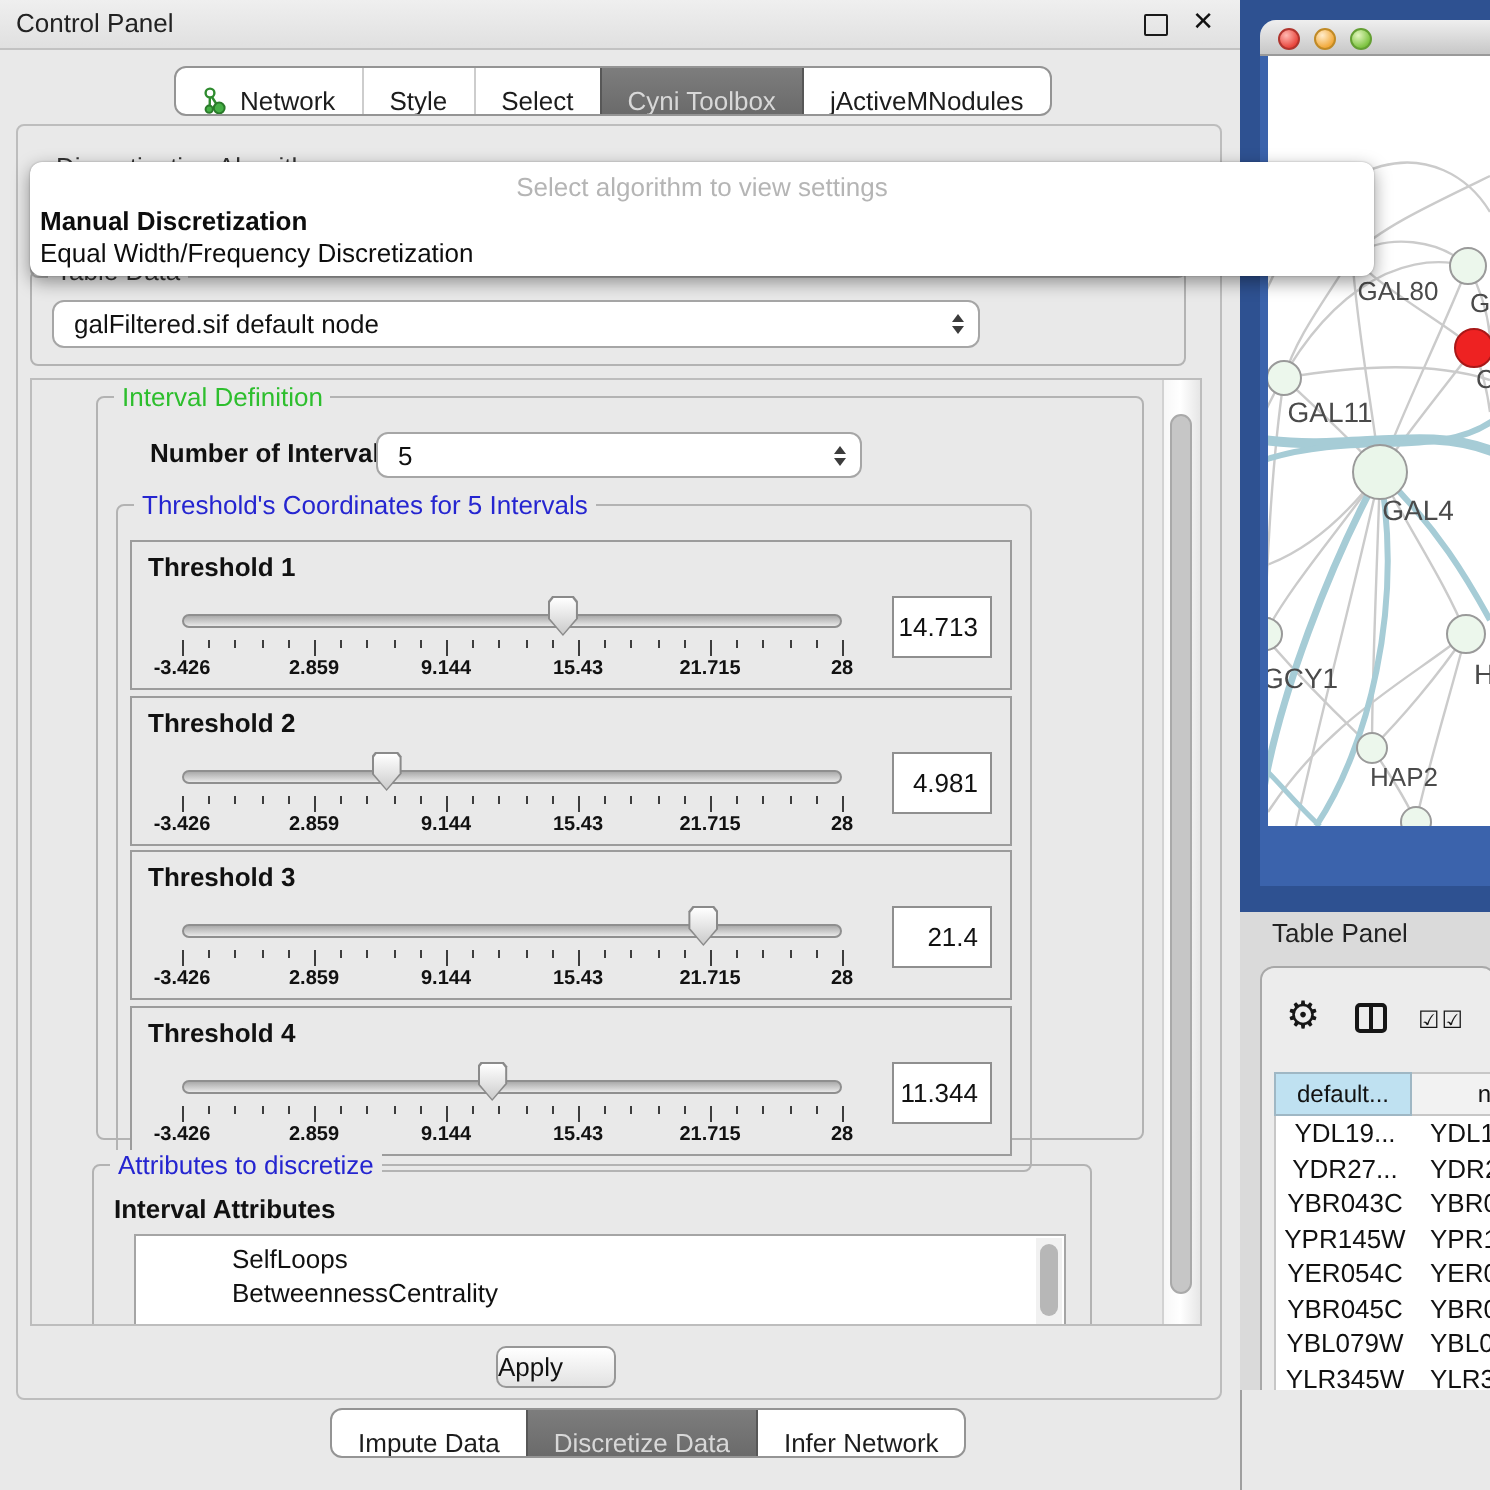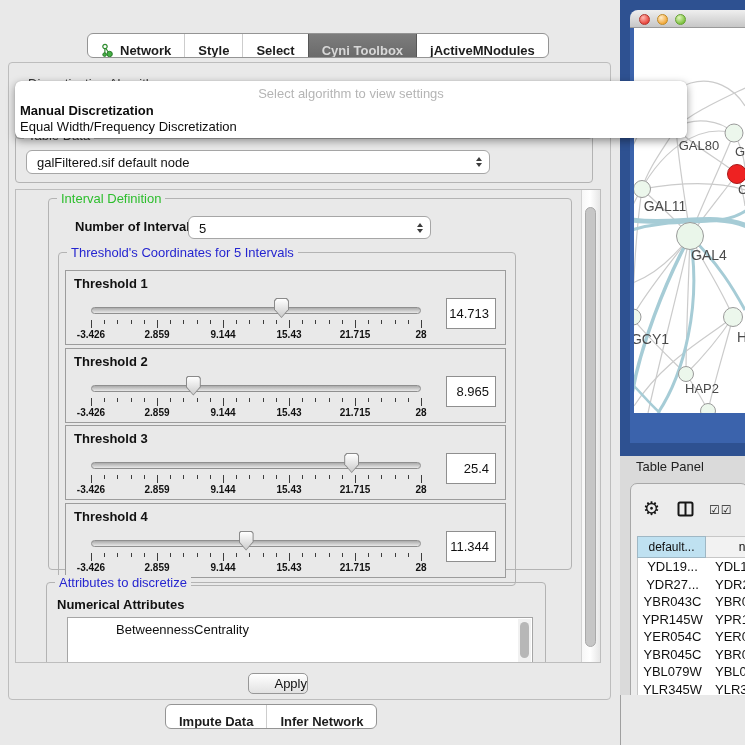--- a/index.html
+++ b/index.html
@@ -8,21 +8,21 @@
        -webkit-font-smoothing:antialiased;background:#e9e9e9;}
   
   #control-panel{position:absolute;left:0;top:0;width:620px;height:745px;background:#e9e9e9;border-right:1px solid #9f9f9f;}
   .titlebar{position:absolute;left:0;top:0;width:620px;height:24px;background:linear-gradient(#efefef,#e0e0e0);border-bottom:1px solid #c2c2c2;}
   .titlebar .title{position:absolute;left:8px;top:4px;font-size:13px;color:#222;}
   .float-icon{position:absolute;right:36px;top:7px;width:10px;height:9px;border:1.6px solid #1a1a1a;border-radius:1px;}
   .close-icon{position:absolute;right:13px;top:3px;font-size:13px;font-weight:bold;color:#111;}
   .tabbar{position:absolute;display:flex;height:23px;background:#fff;border:1px solid #949494;border-radius:6px;overflow:hidden;align-items:stretch;}
   #top-tabbar{left:87px;top:33px;}
   #bottom-tabbar{left:137px;top:704px;margin-left:28px;}
-  .tab{display:flex;align-items:center;gap:6px;padding:16px 13px;font-size:13px;font-weight:bold;color:#1c1c1c;border-left:1px solid #cdcdcd;white-space:nowrap;}
+  .tab{display:flex;align-items:center;gap:6px;padding:16px 13px;font-size:13px;font-weight:normal;color:#1c1c1c;border-left:1px solid #cdcdcd;white-space:nowrap;}
   .tab:first-child{border-left:none;}
   .tab.selected{background:linear-gradient(#7d7d7d,#636363);color:#d8d8d8;border-left-color:#575757;}
   .tab.selected + .tab{border-left-color:#575757;}
   .main-panel{position:absolute;left:8px;top:62px;width:603px;height:638px;border:1px solid #bdbdbd;border-radius:4px;background:#e9e9e9;box-sizing:border-box;}
   .fieldset{position:absolute;border:1px solid #b3b3b3;border-radius:4px;box-sizing:border-box;}
   .legend{position:absolute;top:-8px;left:8px;background:#e9e9e9;padding:0 4px;font-size:13px;line-height:15px;color:#333;white-space:nowrap;}
   .legend.green{color:#2dbe2d;}
   .legend.blue{color:#2525d0;}
   .combo{position:absolute;background:#fff;border:1px solid #a6a6a6;border-radius:6px;box-sizing:border-box;font-size:13px;color:#111;}
   .combo .val{position:absolute;left:10px;top:50%;transform:translateY(-50%);white-space:nowrap;}
@@ -55,21 +55,21 @@
   .scale{position:absolute;left:25px;top:58px;width:330px;height:12px;font-size:10px;font-weight:bold;color:#111;}
   .scale span{position:absolute;transform:translateX(-50%);white-space:nowrap;}
   .vbox{position:absolute;right:9px;top:27px;width:50px;height:31px;background:#fff;border:1px solid #8f8f8f;box-sizing:border-box;font-size:13px;color:#111;text-align:right;line-height:29px;padding-right:6px;}
   #attr-group{left:30px;top:392px;width:500px;height:110px;}
   #attr-heading{position:absolute;left:10px;top:14px;font-size:13px;font-weight:bold;color:#111;}
   #attr-list{position:absolute;left:20px;top:34px;width:466px;height:72px;background:#fff;border:1px solid #a5a5a5;box-sizing:border-box;overflow:hidden;}
   .attr-item{padding-left:48px;font-size:13px;line-height:17px;color:#111;white-space:nowrap;}
   #attr-list .pad-top{height:3px;}
   .list-scroll{position:absolute;right:1px;top:1px;bottom:1px;width:13px;background:#f1f1f1;}
   .list-thumb{position:absolute;left:2px;top:3px;width:9px;height:36px;background:#b7b7b7;border-radius:5px;}
-  #apply-btn{position:absolute;left:239px;top:610px;width:60px;height:21px;background:linear-gradient(#ffffff,#e2e2e2);border:1px solid #979797;border-radius:5px;box-sizing:border-box;font-size:13px;color:#111;text-align:right;line-height:19px;}
+  #apply-btn{position:absolute;left:239px;top:610px;width:60px;height:21px;background:linear-gradient(#ffffff,#e2e2e2);border:1px solid #979797;border-radius:5px;box-sizing:border-box;font-size:13px;color:#111;text-align:left;line-height:19px;}
   
   #right-side{position:absolute;left:620px;top:0;width:125px;height:695px;background:#dadada;overflow:hidden;}
   .blue-bg{position:absolute;left:0;top:0;width:125px;height:456px;background:#2e5191;}
   .net-window{position:absolute;left:10px;top:10px;width:115px;height:433px;background:#3b63ac;border-radius:8px 0 0 0;}
   .net-titlebar{position:absolute;left:0;top:0;right:0;height:18px;background:linear-gradient(#efefef,#c7c7c7);border-radius:8px 0 0 0;border-bottom:1px solid #9a9a9a;box-sizing:border-box;}
   .tl{position:absolute;top:3.5px;width:11px;height:11px;border-radius:50%;box-sizing:border-box;}
   .tl.red{left:9px;background:radial-gradient(circle at 35% 30%,#ffb9b2,#e8453c 72%);border:1px solid #b0352e;}
   .tl.yellow{left:27px;background:radial-gradient(circle at 35% 30%,#ffeccb,#f2a93a 72%);border:1px solid #c08a26;}
   .tl.green{left:45px;background:radial-gradient(circle at 35% 30%,#e2f5be,#7dc340 72%);border:1px solid #649f33;}
   .net-canvas{position:absolute;left:4px;top:18px;width:111px;height:385px;background:#fff;}
@@ -89,20 +89,25 @@
   .c2{padding-left:8px;text-align:left;white-space:nowrap;}
   .hscroll{position:absolute;left:4px;top:216px;width:108px;height:9px;background:#dedede;border-radius:5px;}
   .hthumb{position:absolute;left:2px;top:1px;width:104px;height:7px;background:#c0c0c0;border:1px solid #a8a8a8;border-radius:4px;box-sizing:border-box;}
 </style>
 </head>
 <body>
 
 <div id="app">
 
   <div id="control-panel">
+    <div class="titlebar">
+      <span class="title">Control Panel</span>
+      <span class="float-icon"></span>
+      <span class="close-icon">✕</span>
+    </div>
 
     <div id="top-tabbar" class="tabbar">
         <div class="tab">
           <svg width="13" height="15" viewBox="0 0 13 15">
             <line x1="4" y1="4" x2="8.5" y2="11" stroke="#2e8b2e" stroke-width="1.2"></line>
             <line x1="4" y1="4" x2="3.8" y2="11" stroke="#2e8b2e" stroke-width="1.2"></line>
             <circle cx="4" cy="3.5" r="2.2" fill="#ffffff" stroke="#2e8b2e" stroke-width="1.2"></circle>
             <circle cx="8.6" cy="11" r="2.7" fill="#45b045" stroke="#2a7a2a"></circle>
             <circle cx="3.6" cy="11.6" r="1.8" fill="#45b045" stroke="#2a7a2a"></circle>
           </svg>
@@ -242,21 +247,21 @@
                     <div class="tick major" style="left: 330px;"></div>
                   </div>
                   <div class="scale">
                     <span style="left: 0%;">-3.426</span>
                     <span style="left: 20%;">2.859</span>
                     <span style="left: 40%;">9.144</span>
                     <span style="left: 60%;">15.43</span>
                     <span style="left: 80%;">21.715</span>
                     <span style="left: 100%;">28</span>
                   </div>
-                  <div class="vbox">8.965</div>
+                  <div class="vbox">4.981</div>
                 </div>
                 <div class="thr" style="top: 172px; padding-left: 16px;">
                   <span class="t-label">Threshold 3</span>
                   <div class="groove"></div>
                   <div class="thumb" style="left: 278.194px;"></div>
                   <div class="ticks">
                     <div class="tick major" style="left: 0px;"></div>
                     <div class="tick minor" style="left: 13.2px;"></div>
                     <div class="tick minor" style="left: 26.4px;"></div>
                     <div class="tick minor" style="left: 39.6px;"></div>
@@ -284,21 +289,21 @@
                     <div class="tick major" style="left: 330px;"></div>
                   </div>
                   <div class="scale">
                     <span style="left: 0%;">-3.426</span>
                     <span style="left: 20%;">2.859</span>
                     <span style="left: 40%;">9.144</span>
                     <span style="left: 60%;">15.43</span>
                     <span style="left: 80%;">21.715</span>
                     <span style="left: 100%;">28</span>
                   </div>
-                  <div class="vbox">25.4</div>
+                  <div class="vbox">21.4</div>
                 </div>
                 <div class="thr" style="top: 249.5px;">
                   <span class="t-label">Threshold 4</span>
                   <div class="groove"></div>
                   <div class="thumb" style="left: 172.598px;"></div>
                   <div class="ticks">
                     <div class="tick major" style="left: 0px;"></div>
                     <div class="tick minor" style="left: 13.2px;"></div>
                     <div class="tick minor" style="left: 26.4px;"></div>
                     <div class="tick minor" style="left: 39.6px;"></div>
@@ -334,43 +339,47 @@
                     <span style="left: 100%;">28</span>
                   </div>
                   <div class="vbox">11.344</div>
                 </div>
               </div>
           </div>
         </div>
 
         <div id="attr-group" class="fieldset">
           <span class="legend blue">Attributes to discretize</span>
-          <span id="attr-heading">Numerical Attributes</span>
+          <span id="attr-heading">Interval Attributes</span>
           <div id="attr-list">
             <div class="pad-top"></div>
             <div id="attr-items">
+                <div class="attr-item">SelfLoops</div>
                 <div class="attr-item">BetweennessCentrality</div>
               </div>
             <div class="list-scroll">
                 <div class="list-thumb"></div>
               </div>
           </div>
         </div>
 
         <div class="vscrollbar">
             <div class="vthumb"></div>
           </div>
       </div>
 
       <div id="apply-btn">Apply</div>
     </div>
 
     <div id="bottom-tabbar" class="tabbar">
         <div class="tab">
           <span>Impute Data</span>
+        </div>
+        <div class="tab selected">
+          <span>Discretize Data</span>
         </div>
         <div class="tab">
           <span>Infer Network</span>
         </div>
       </div>
   </div>
 
   <div id="right-side">
     <div class="blue-bg"></div>
 

